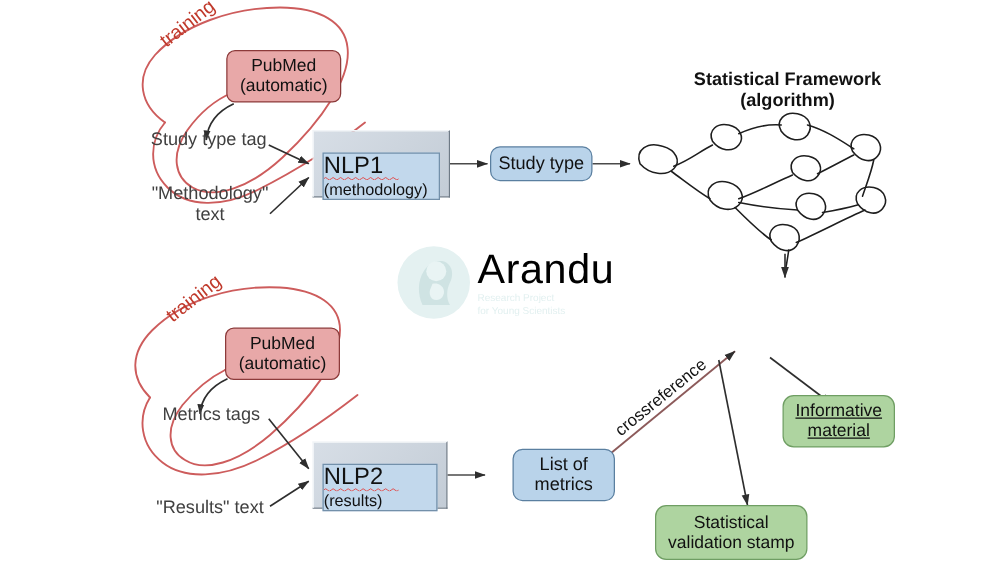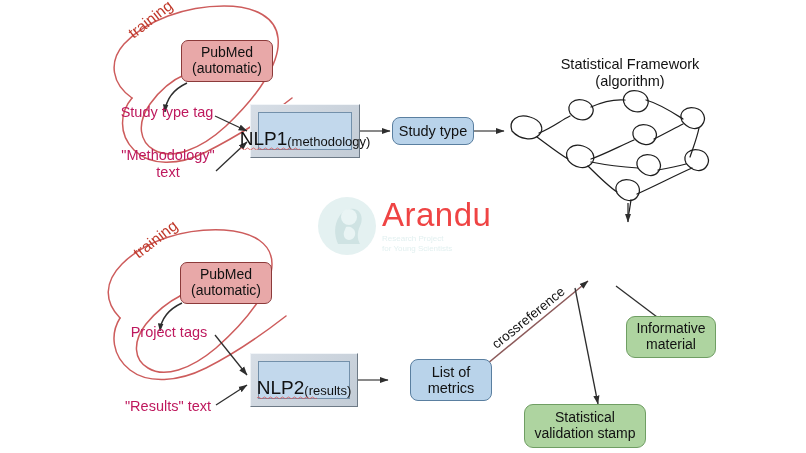--- a/index.html
+++ b/index.html
@@ -75,24 +75,25 @@
     border-bottom: 1px solid #6e7a86;
     padding: 7px;
   }
   .node-proc .proc-inner {
     width: 100%;
     height: 100%;
     box-sizing: border-box;
     background: #c2d8ec;
     border: 1px solid #7390aa;
     display: flex;
-    flex-direction: row;
-    align-items: flex-end;
+    flex-direction: column;
+    align-items: flex-start;
     justify-content: center;
     line-height: 1.05;
+    margin-top: 10px;
   }
   .proc-title {
     font-size: 19px;
     color: #111111;
     position: relative;
   }
   .proc-title .squiggle {
     position: absolute;
     left: 0;
     right: 0;
@@ -102,32 +103,33 @@
   .proc-sub {
     font-size: 13px;
     color: #111111;
     margin-top: 2px;
   }
 
   
   .label {
     position: absolute;
     font-size: 14.5px;
-    color: #be185d;
+    color: #404040;
     text-align: center;
     line-height: 1.15;
     white-space: pre-line;
   }
   .framework-caption {
     position: absolute;
     font-size: 14.5px;
     color: #111111;
     text-align: center;
     line-height: 1.18;
     white-space: pre-line;
+    font-weight: bold;
   }
   .label-training {
     position: absolute;
     font-size: 15.5px;
     color: #c0392b;
     white-space: nowrap;
   }
   .label-crossref {
     position: absolute;
     font-size: 13.5px;
@@ -152,21 +154,21 @@
     position: relative;
   }
   #watermark .wm-text {
     margin-left: 4px;
     display: flex;
     flex-direction: column;
     justify-content: center;
   }
   #watermark .wm-title {
     font-size: 33px;
-    color: #ef4444;
+    color: #000000;
     letter-spacing: 0.5px;
     line-height: 1;
   }
   #watermark .wm-tag {
     font-size: 8px;
     color: #e2f0f0;
     line-height: 1.25;
     margin-top: 3px;
     white-space: pre-line;
   }
@@ -322,32 +324,32 @@
   </div>
 
   <div class="node node-blue" style="left:392px; top:117px; width:82px; height:28px;">Study type</div>
 
   <div class="framework-caption" style="left:530px; top:56px; width:200px;">Statistical Framework
 (algorithm)</div>
 
 
   <div class="label-crossref" style="left:489px; top:340px; transform: rotate(-39deg); transform-origin: left top;">crossreference</div>
 
-  <div class="node node-green" style="left:626px; top:316px; width:90px; height:42px;">Informative
+  <div class="node node-green" style="left:626px; top:316px; width:90px; height:42px;text-decoration:underline;">Informative
 material</div>
 
   <div class="node node-green" style="left:524px; top:404px; width:122px; height:44px;">Statistical
 validation stamp</div>
 
   <div class="label-training" style="left:130px; top:248px; transform: rotate(-38deg); transform-origin: left top;">training</div>
 
   <div class="node node-pubmed" style="left:180px; top:262px; width:92px; height:42px;">PubMed
 (automatic)</div>
 
-  <div class="label" style="left:122px; top:324px; width:94px;">Project tags</div>
+  <div class="label" style="left:122px; top:324px; width:94px;">Metrics tags</div>
 
   <div class="label" style="left:118px; top:398px; width:100px;">"Results" text</div>
 
   <div class="node-proc" style="left:250px; top:353px; width:108px; height:54px;">
     <div class="proc-inner">
       <div class="proc-title">NLP2<svg class="squiggle" viewBox="0 0 60 3" preserveAspectRatio="none">
           <path d="M0 2 Q1.5 0 3 2 T6 2 T9 2 T12 2 T15 2 T18 2 T21 2 T24 2
                    T27 2 T30 2 T33 2 T36 2 T39 2 T42 2 T45 2 T48 2 T51 2
                    T54 2 T57 2 T60 2" fill="none" stroke="#e05050" stroke-width="0.8"></path>
         </svg></div>

